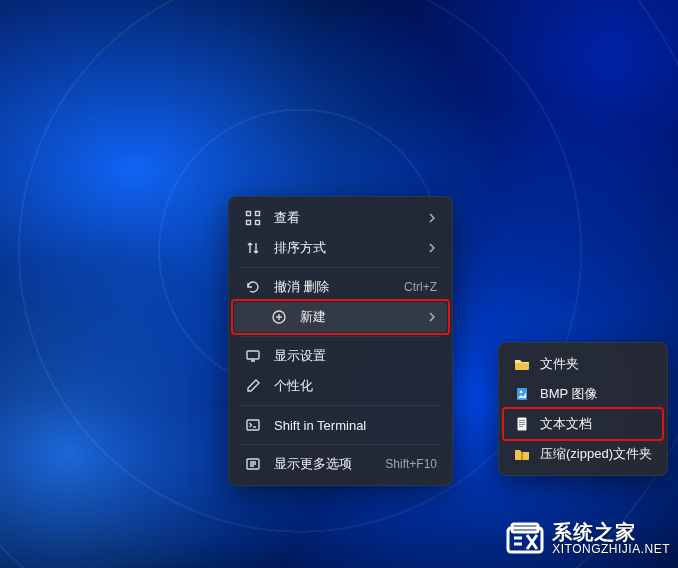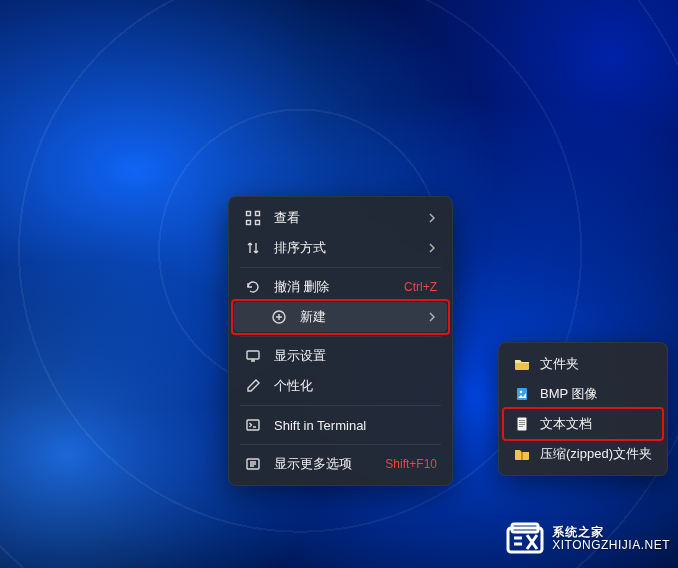--- a/index.html
+++ b/index.html
@@ -78,21 +78,21 @@
     width: 18px;
     height: 18px;
     flex: 0 0 18px;
     display: flex;
     align-items: center;
     justify-content: center;
     color: #d8d8d8;
     margin-right: 12px;
   }
   .mi-label { flex: 1; color: #f2f2f2; }
-  .mi-shortcut { color: #ef4444; font-size: 12px; }
+  .mi-shortcut { color: #a3a3a3; font-size: 12px; }
   .mi-arrow { color: #b8b8b8; margin-left: 6px; }
   .highlight-box {
     position: absolute;
     border: 2.5px solid #e11212;
     border-radius: 4px;
     pointer-events: none;
   }
   .sub-icon {
     width: 16px;
     height: 16px;
@@ -110,21 +110,21 @@
     align-items: center;
     color: #fff;
     text-shadow: 0 1px 2px rgba(0,0,0,0.6);
   }
   .watermark-logo {
     width: 42px;
     height: 42px;
     margin-right: 6px;
   }
   .watermark-text { display: flex; flex-direction: column; line-height: 1.1; }
-  .watermark-text .row1 { font-size: 12px; font-weight: 600; letter-spacing: 1px; }
+  .watermark-text .row1 { font-size: 20px; font-weight: 600; letter-spacing: 1px; }
   .watermark-text .row2 { font-size: 12px; letter-spacing: 0.5px; }
 </style>
 </head>
 <body>
 
 <div class="wallpaper"></div>
 
 <div class="context-menu" id="ctx">
 
   <div class="menu-item">

